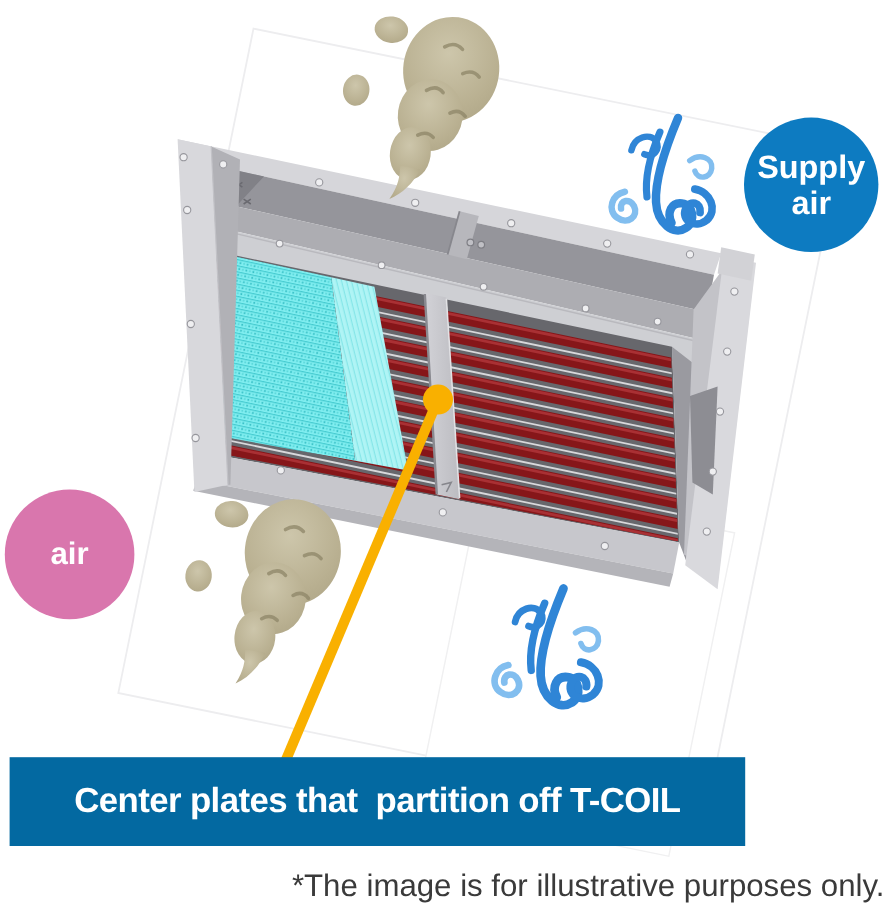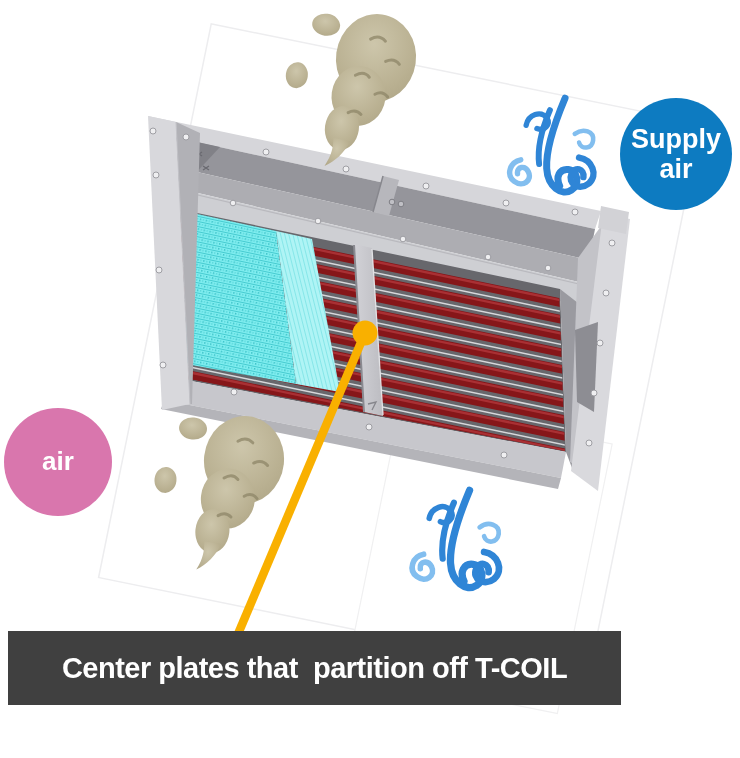--- a/index.html
+++ b/index.html
@@ -6,21 +6,21 @@
   #stage{position:relative;width:740px;height:758px;background:#ffffff;overflow:hidden;
          font-family:"Liberation Sans",sans-serif;}
   #artwork{position:absolute;left:0;top:0;z-index:1;}
   .badge{position:absolute;z-index:2;border-radius:50%;display:flex;flex-direction:column;
          align-items:center;justify-content:center;color:#fff;font-weight:bold;
          line-height:1.12;text-align:center;}
   .badge span{display:block;}
   #supply-badge{left:620px;top:98px;width:112px;height:112px;background:#0D7BC1;font-size:27px;}
   #exhaust-badge{left:4px;top:408px;width:108px;height:108px;background:#D976AD;font-size:26px;}
   #callout-banner{position:absolute;z-index:2;left:8px;top:631px;width:613px;height:74px;
-         background:#404040;display:flex;align-items:center;justify-content:center;}
+         background:#0369a1;display:flex;align-items:center;justify-content:center;}
   #callout-banner .callout-text{color:#ffffff;font-weight:bold;font-size:29px;
          letter-spacing:-0.5px;white-space:pre;}
   #footnote{position:absolute;z-index:2;top:721px;right:3px;font-size:26px;line-height:34px;
          color:#3A3A3A;font-weight:500;letter-spacing:0px;}
 </style>
 </head>
 <body>
 
 <div id="stage">
 
@@ -233,14 +233,15 @@
 </div>
 
 <div class="badge" id="exhaust-badge">
   <span>air</span>
 </div>
 
 <div id="callout-banner">
   <span class="callout-text">Center plates that  partition off T-COIL</span>
 </div>
 
+<div id="footnote">*The image is for illustrative purposes only.</div>
 
 </div>
 
 </body></html>

